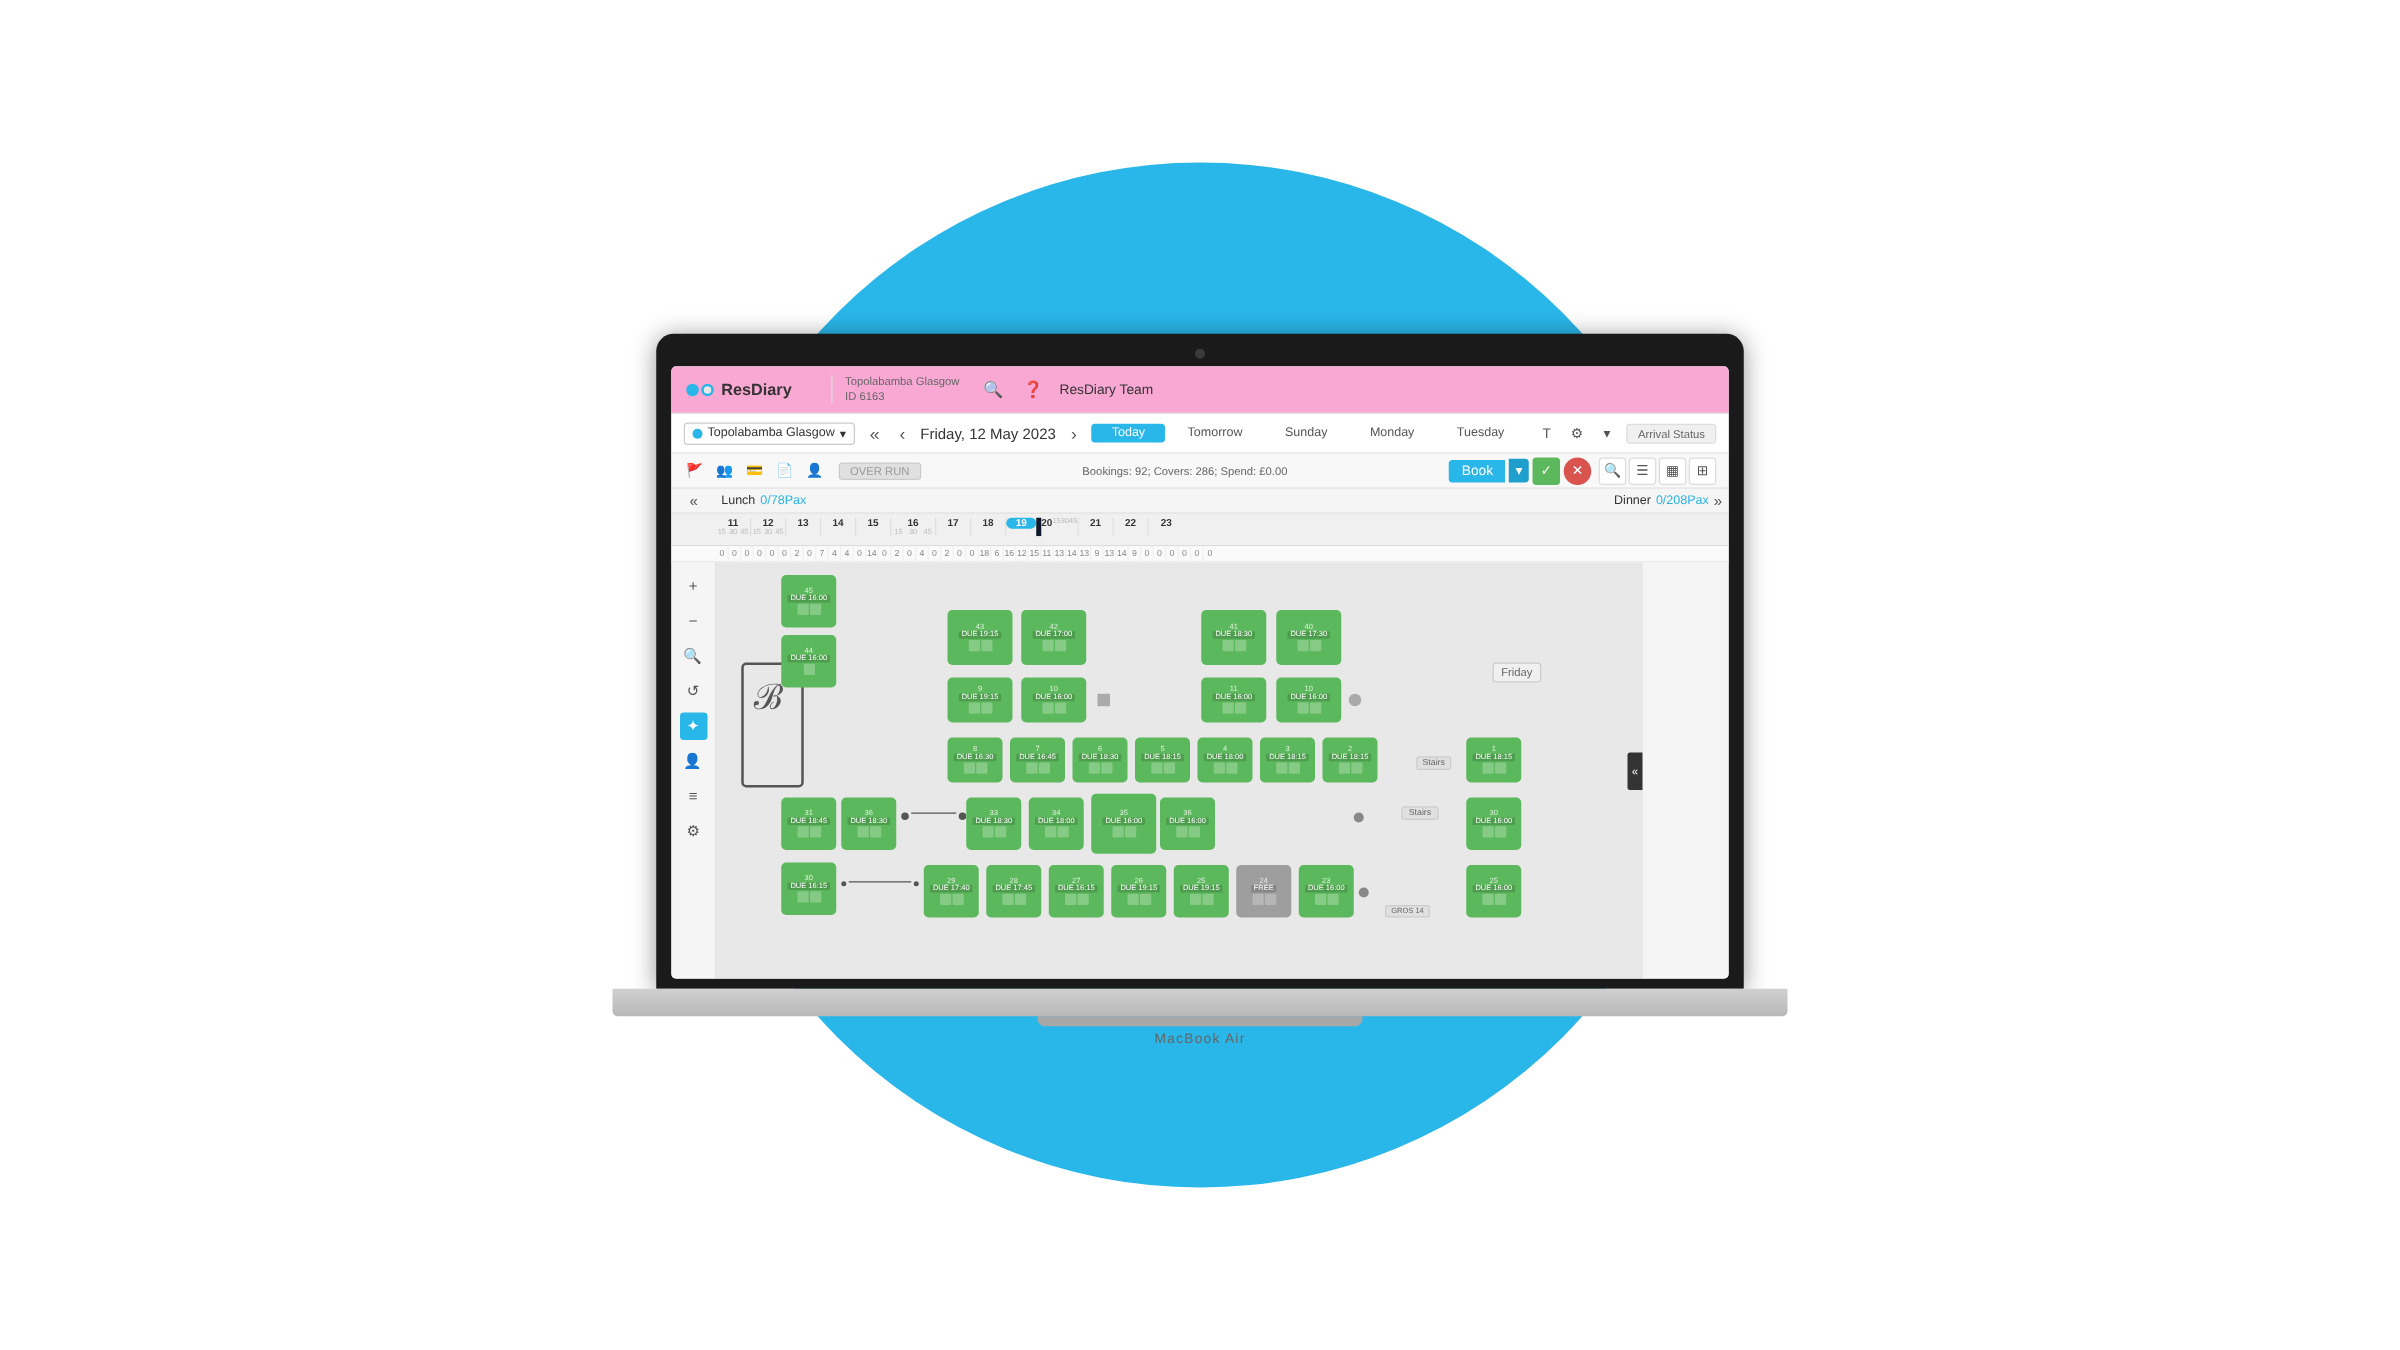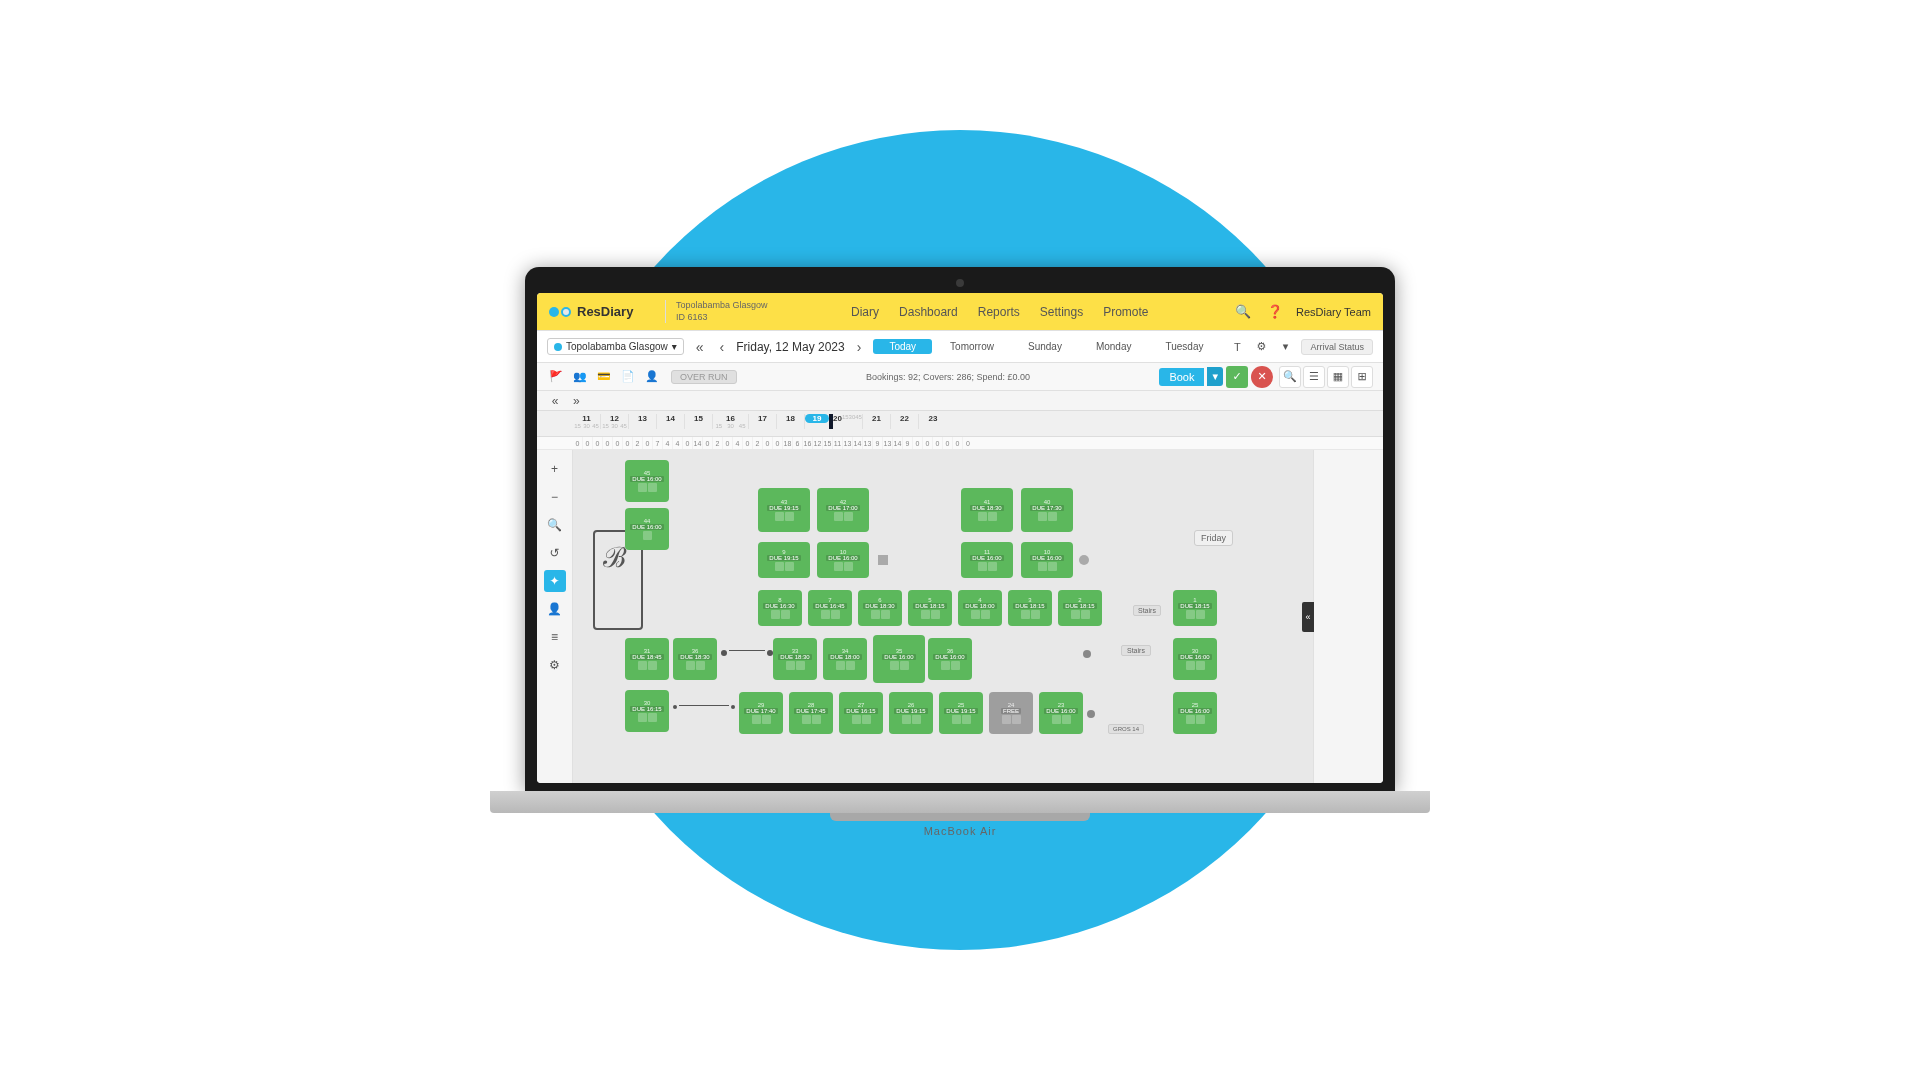--- a/index.html
+++ b/index.html
@@ -97,21 +97,21 @@
     .app-container {
       width: 100%;
       height: 100%;
       display: flex;
       flex-direction: column;
       font-size: 11px;
     }
 
     
     .top-nav {
-      background: #fde047;
+      background: #f9a8d4;
       border-bottom: 1px solid #e0e0e0;
       display: flex;
       align-items: center;
       padding: 0 12px;
       height: 38px;
       gap: 16px;
     }
 
     .logo-area {
       display: flex;
@@ -548,27 +548,20 @@
             <div class="logo-icon">
               <div class="logo-circle"></div>
               <div class="logo-circle2"></div>
             </div>
             <span class="logo-text">ResDiary</span>
           </div>
           <div class="venue-info">
             <div>Topolabamba Glasgow</div>
             <div>ID 6163</div>
           </div>
-          <nav class="main-nav">
-            <a class="nav-item">Diary</a>
-            <a class="nav-item">Dashboard</a>
-            <a class="nav-item">Reports</a>
-            <a class="nav-item">Settings</a>
-            <a class="nav-item">Promote</a>
-          </nav>
           <div class="nav-right">
             <div class="nav-icon-btn">🔍</div>
             <div class="nav-icon-btn">❓</div>
             <div class="team-btn">ResDiary Team</div>
           </div>
         </div>
 
         <div class="toolbar-row">
           <div class="venue-selector">
             <div class="venue-dot"></div>
@@ -621,20 +614,27 @@
             <div class="view-btn">🔍</div>
             <div class="view-btn">☰</div>
             <div class="view-btn">▦</div>
             <div class="view-btn">⊞</div>
           </div>
         </div>
 
         <div style="display:flex; background:#f5f5f5; border-bottom:1px solid #ddd; height:20px; align-items:center; overflow:hidden;">
           <div style="width:36px; flex-shrink:0; display:flex; align-items:center; justify-content:center;">
             <span style="font-size:12px; cursor:pointer; color:#555;">«</span>
+          </div>
+          <div style="flex:1; display:flex; padding:0 4px; gap:4px;">
+            <span style="font-size:10px; font-weight:500; color:#333;">Lunch</span>
+            <span style="font-size:10px; color:#29b6e8;">0/78Pax</span>
+            <span style="flex:1"></span>
+            <span style="font-size:10px; font-weight:500; color:#333;">Dinner</span>
+            <span style="font-size:10px; color:#29b6e8;">0/208Pax</span>
           </div>
           <div style="width:12px; flex-shrink:0;">
             <span style="font-size:12px; cursor:pointer; color:#555;">»</span>
           </div>
         </div>
 
         <div style="display:flex; background:#f0f0f0; border-bottom:1px solid #ddd; height:26px; align-items:flex-start; padding-top:3px; overflow:hidden;">
           <div style="width:36px; flex-shrink:0;"></div>
           <div style="flex:1; display:flex; overflow:hidden;">
 

